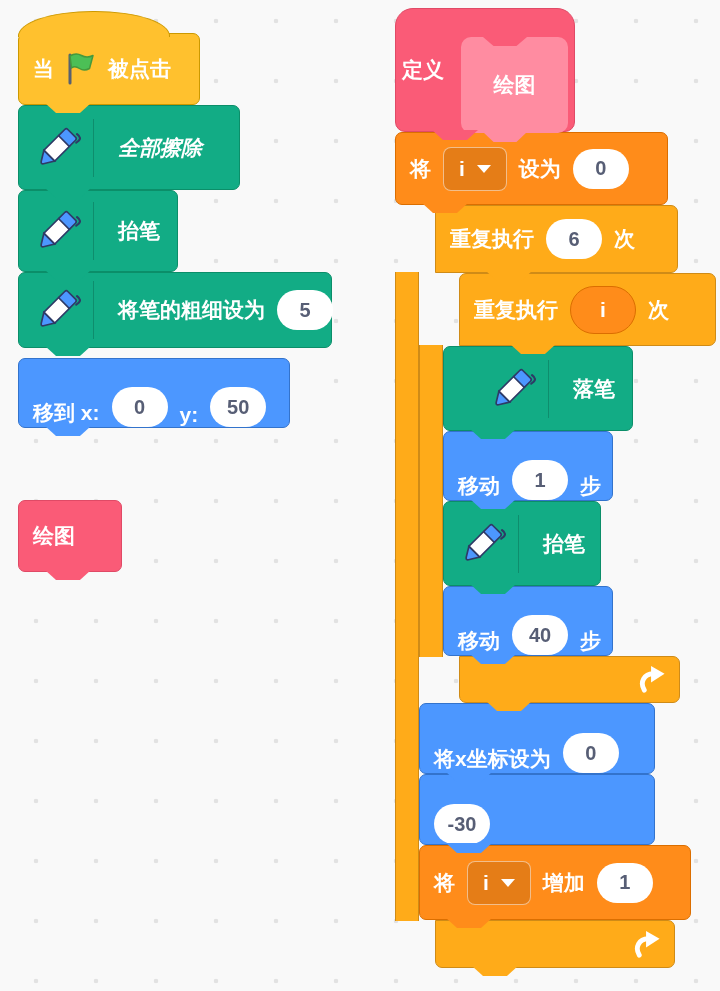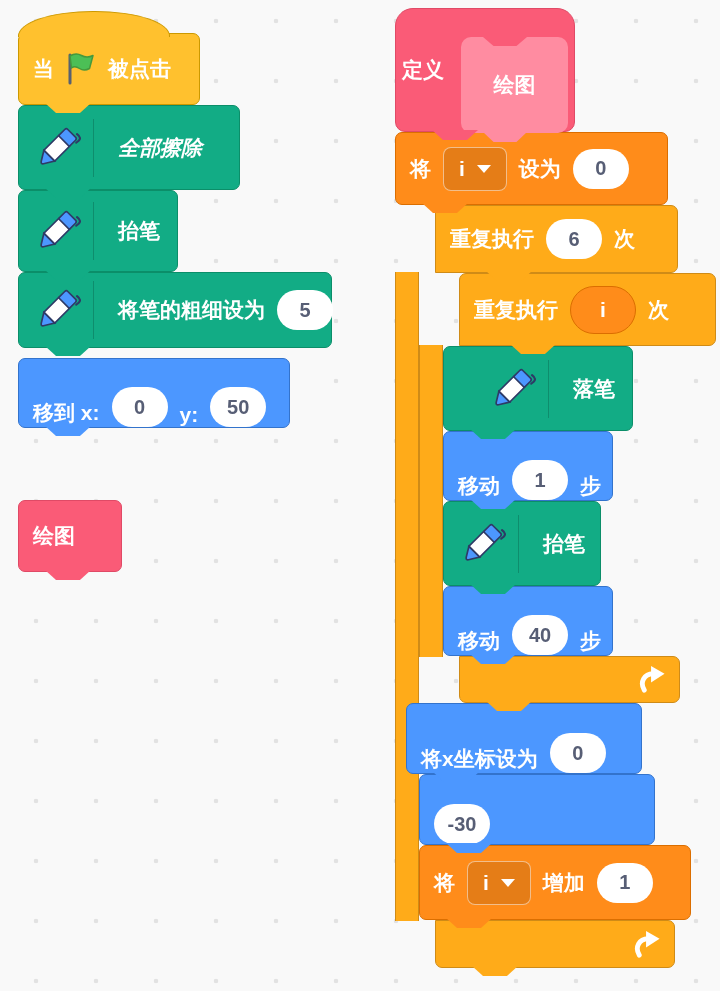--- a/index.html
+++ b/index.html
@@ -251,21 +251,21 @@
   <div class="block control c-foot" style="left:419px; top:656px; width:221px; height:47px; z-index:52;">
     <span class="loop-arrow loop-icon-slot">
   <svg width="30" height="27" viewBox="0 0 30 28">
     <path d="M7 25 C2 17 7 8 16 8" fill="none" stroke="#fff" stroke-width="5" stroke-linecap="round"></path>
     <path d="M14 0 L28 8 L14 17 Z" fill="#fff"></path>
   </svg>
 </span>
     <span class="tab"></span>
   </div>
 
-  <div class="block motion" style="left:406px; top:703px; width:236px; height:71px; z-index:51;">
+  <div class="block motion" style="left:419px; top:703px; width:236px; height:71px; z-index:51;">
     <span>将x坐标设为</span>
     <span class="oval">0</span>
     <span class="tab"></span>
   </div>
 
   <div class="block motion" style="left:419px; top:774px; width:236px; height:71px; z-index:50;">
     <span class="oval">-30</span>
     <span class="tab"></span>
   </div>
 

